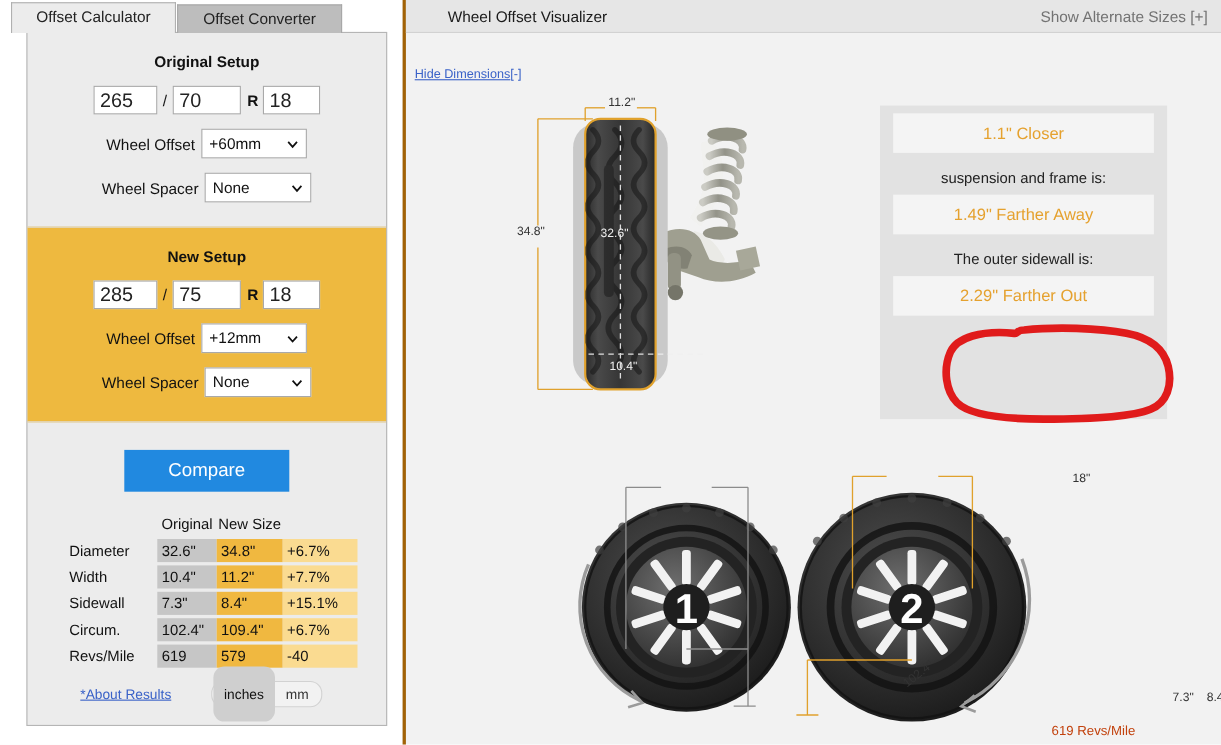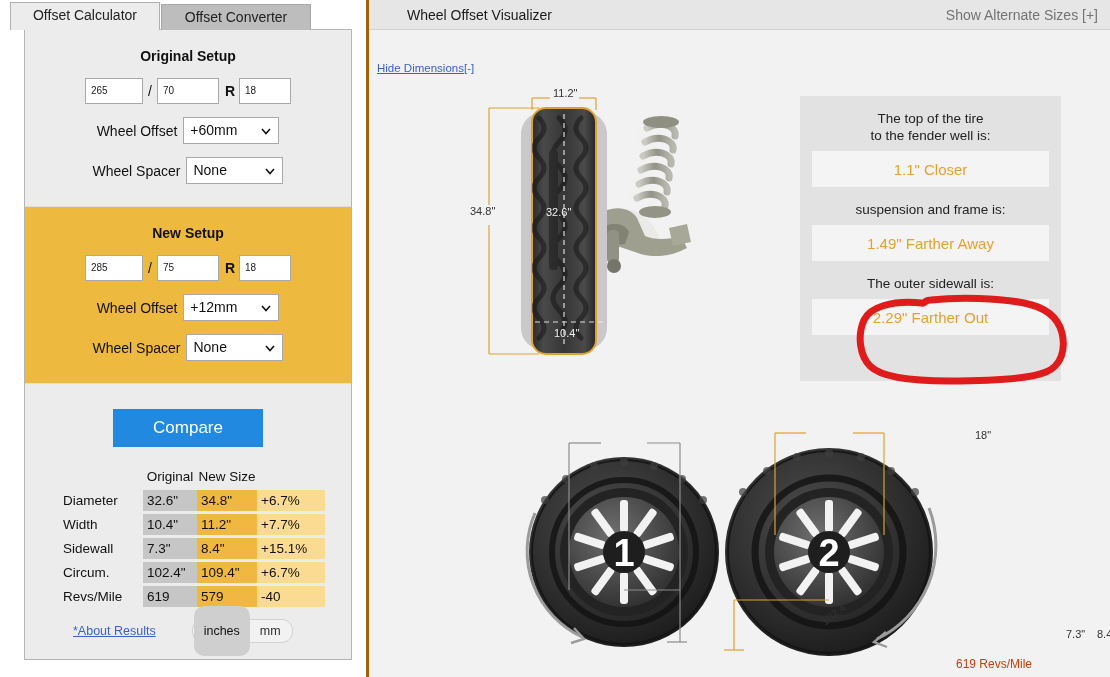--- a/index.html
+++ b/index.html
@@ -36,21 +36,21 @@
     border: 1px solid #b5b5b5; background: #ececec; z-index: 1; margin-left: 16px;
   }
 
   .section-title {
     text-align: center; font-weight: bold; font-size: 14px; color: #111;
     padding-top: 18px;
   }
   .sizes-row { display: flex; justify-content: center; align-items: center; margin-top: 14px; }
   .sz-input {
     box-sizing: border-box; height: 26px; border: 1px solid #a9a9a9; background: #fff;
-    font-size: 10px; color: #222; padding: 0 5px; line-height: 24px;
+    font-size: 18px; color: #222; padding: 0 5px; line-height: 24px;
     font-family: "Liberation Sans", sans-serif;
   }
   .sz-w1 { width: 58px; }
   .sz-w2 { width: 62px; }
   .sz-w3 { width: 52px; }
   .sep { font-size: 14px; color: #111; padding: 0 5px; font-weight: normal; }
   .sep-r { font-size: 14px; color: #111; padding: 0 4px 0 6px; font-weight: bold; }
 
   .fld-row { display: flex; justify-content: center; align-items: center; margin-top: 13px; }
   .fld-label { font-size: 14px; color: #111; padding-right: 6px; }
@@ -394,24 +394,20 @@
       </g>
     </svg>
 
     <div class="dim" style="left:184px; top:87px;">11.2"</div>
     <div class="dim" style="left:101px; top:205px;">34.8"</div>
     <div class="dim white" style="left:177px; top:206px;">32.6"</div>
     <div class="dim white" style="left:185px; top:327px;">10.4"</div>
 
     <div id="offset-results-box">
 
-      <div class="res-q">
-        <div>The top of the tire</div>
-        <div>to the fender well is:</div>
-      </div>
       <div class="res-v">1.1" Closer</div>
 
       <div class="res-q">
         <div>suspension and frame is:</div>
       </div>
       <div class="res-v">1.49" Farther Away</div>
 
       <div class="res-q">
         <div>The outer sidewall is:</div>
       </div>

